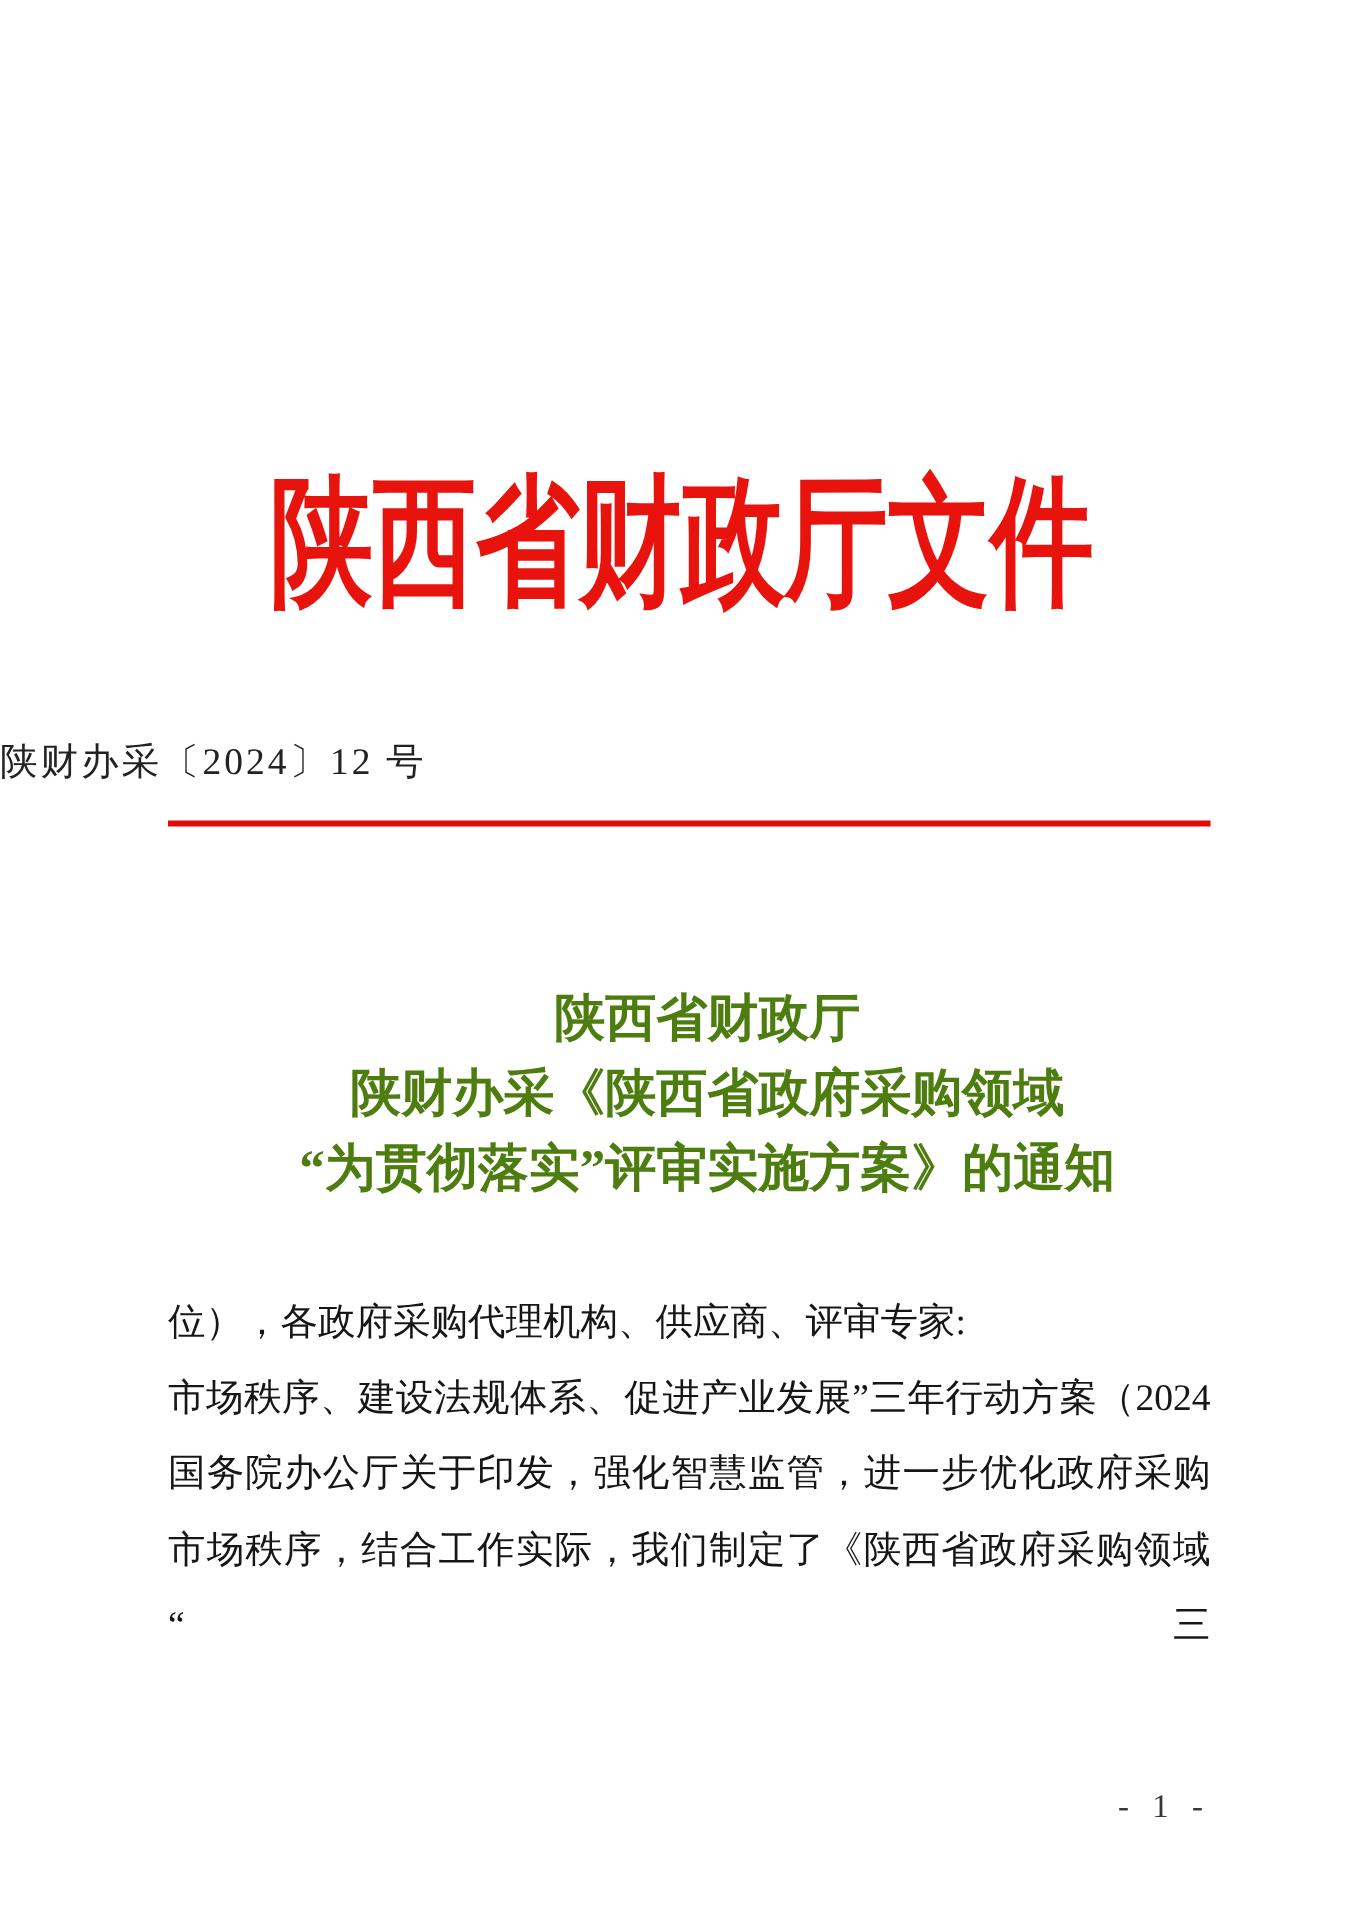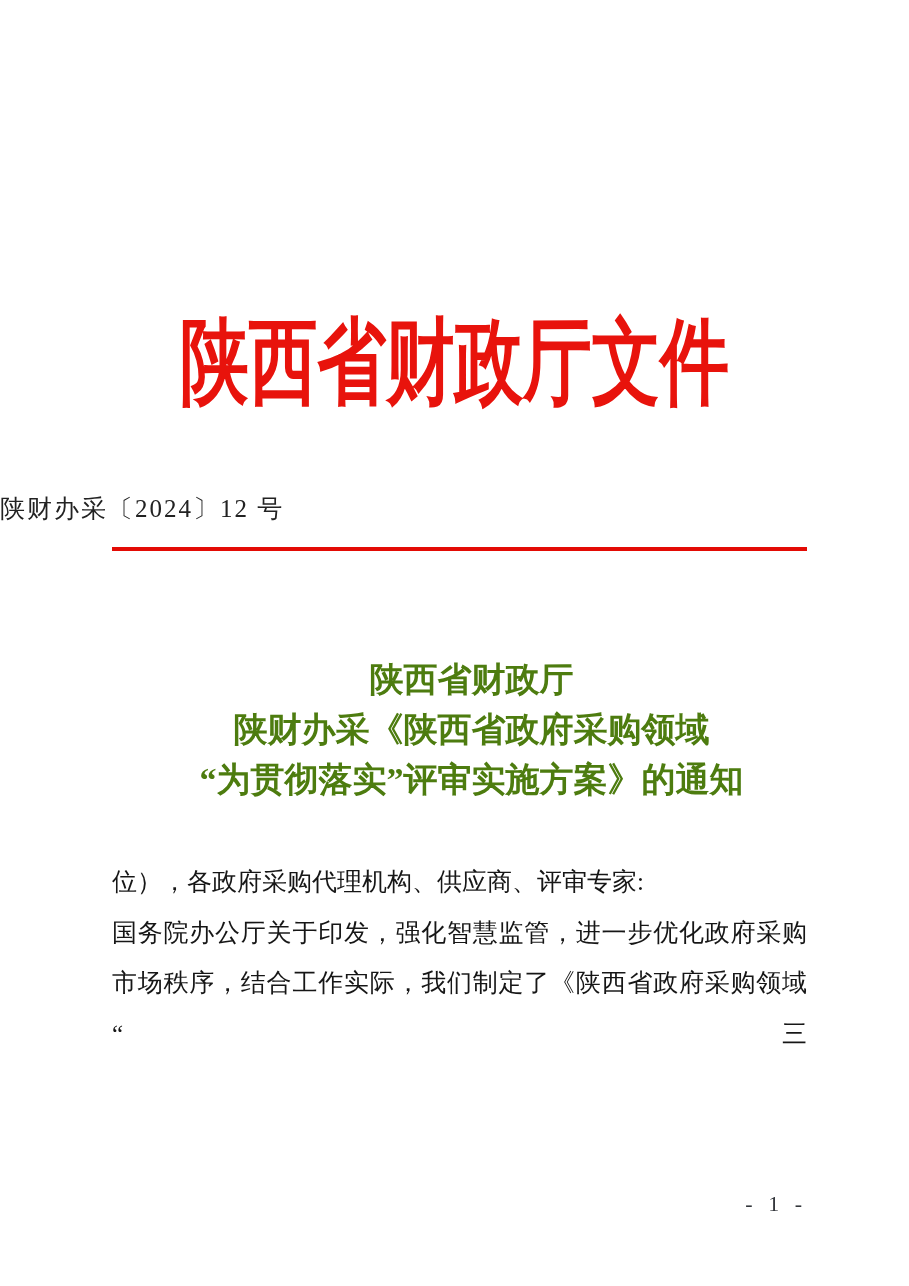--- a/index.html
+++ b/index.html
@@ -124,19 +124,20 @@
   <div class="red-rule"></div>
 
   <div class="doc-title">
     <div class="title-line">陕西省财政厅</div>
     <div class="title-line">陕财办采《陕西省政府采购领域</div>
     <div class="title-line">“为贯彻落实”评审实施方案》的通知</div>
   </div>
 
   <div class="body-text">
     <div class="bline">位），各政府采购代理机构、供应商、评审专家:</div>
+    <div class="bline fill">市场秩序、建设法规体系、促进产业发展”三年行动方案（2024</div>
     <div class="bline fill">国务院办公厅关于印发，强化智慧监管，进一步优化政府采购</div>
     <div class="bline fill">市场秩序，结合工作实际，我们制定了《陕西省政府采购领域“三</div>
   </div>
 
   <div class="page-number">- 1 -</div>
 
 </div>
 
 </body></html>

